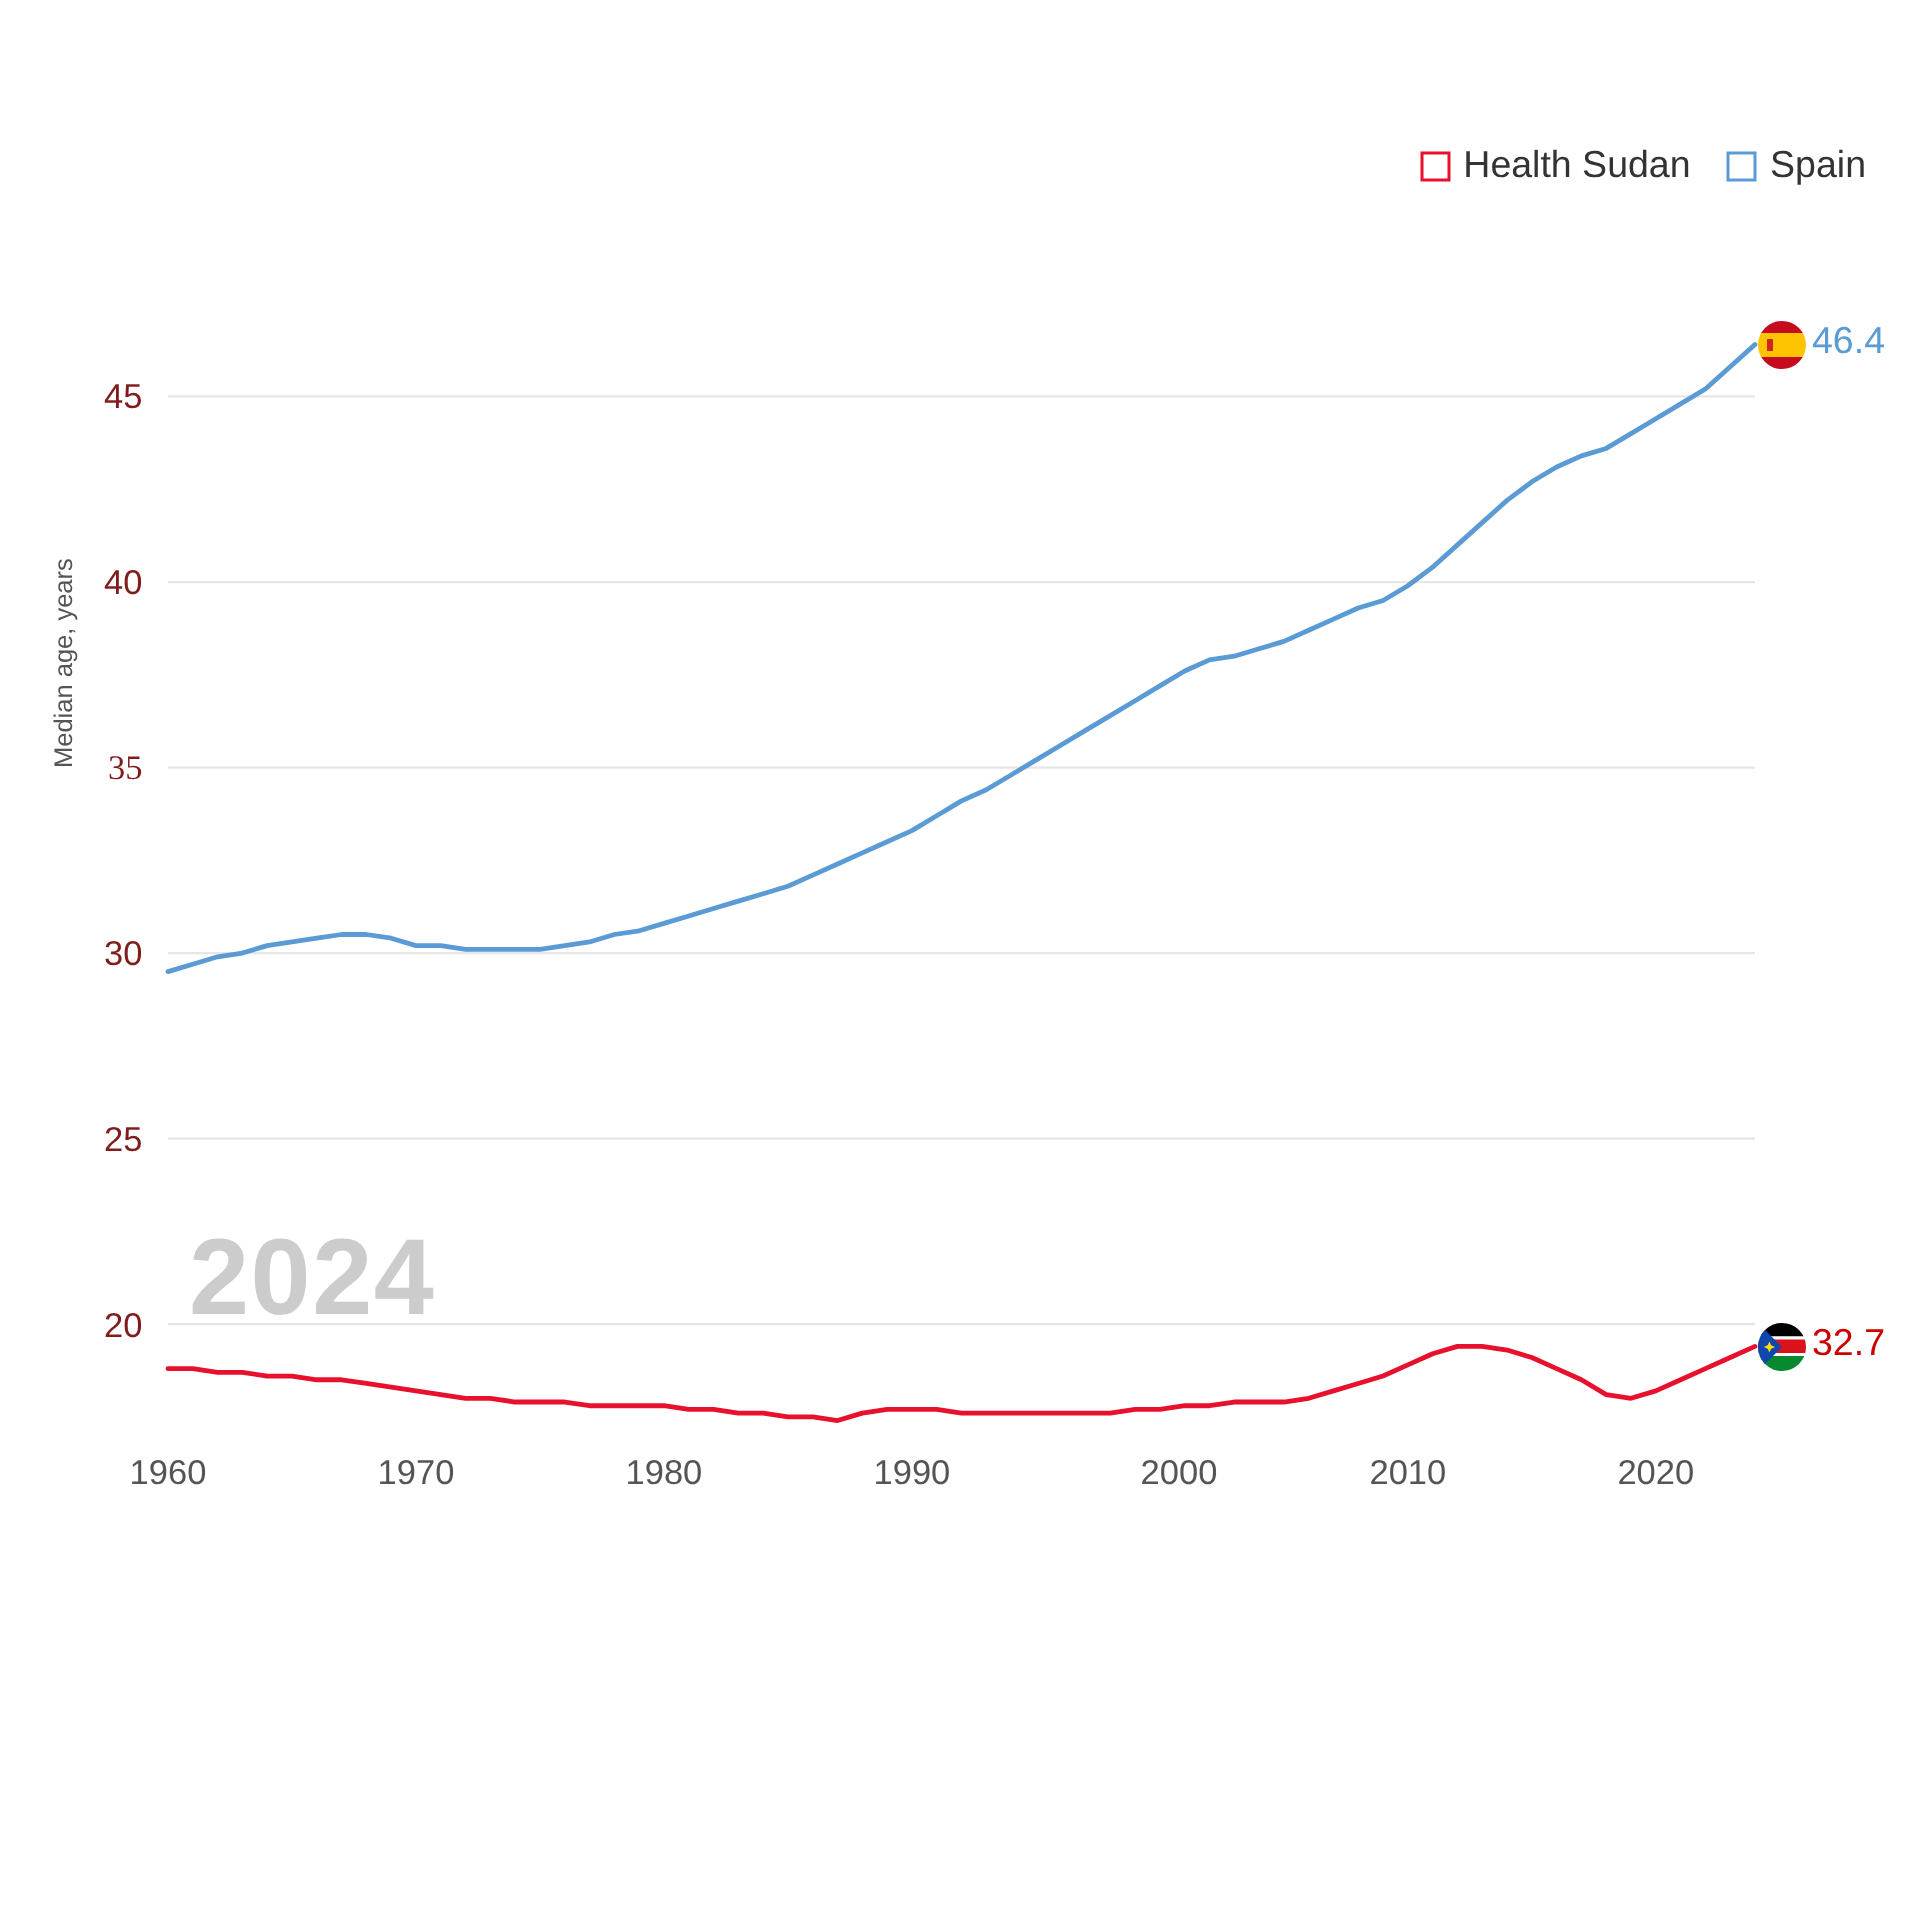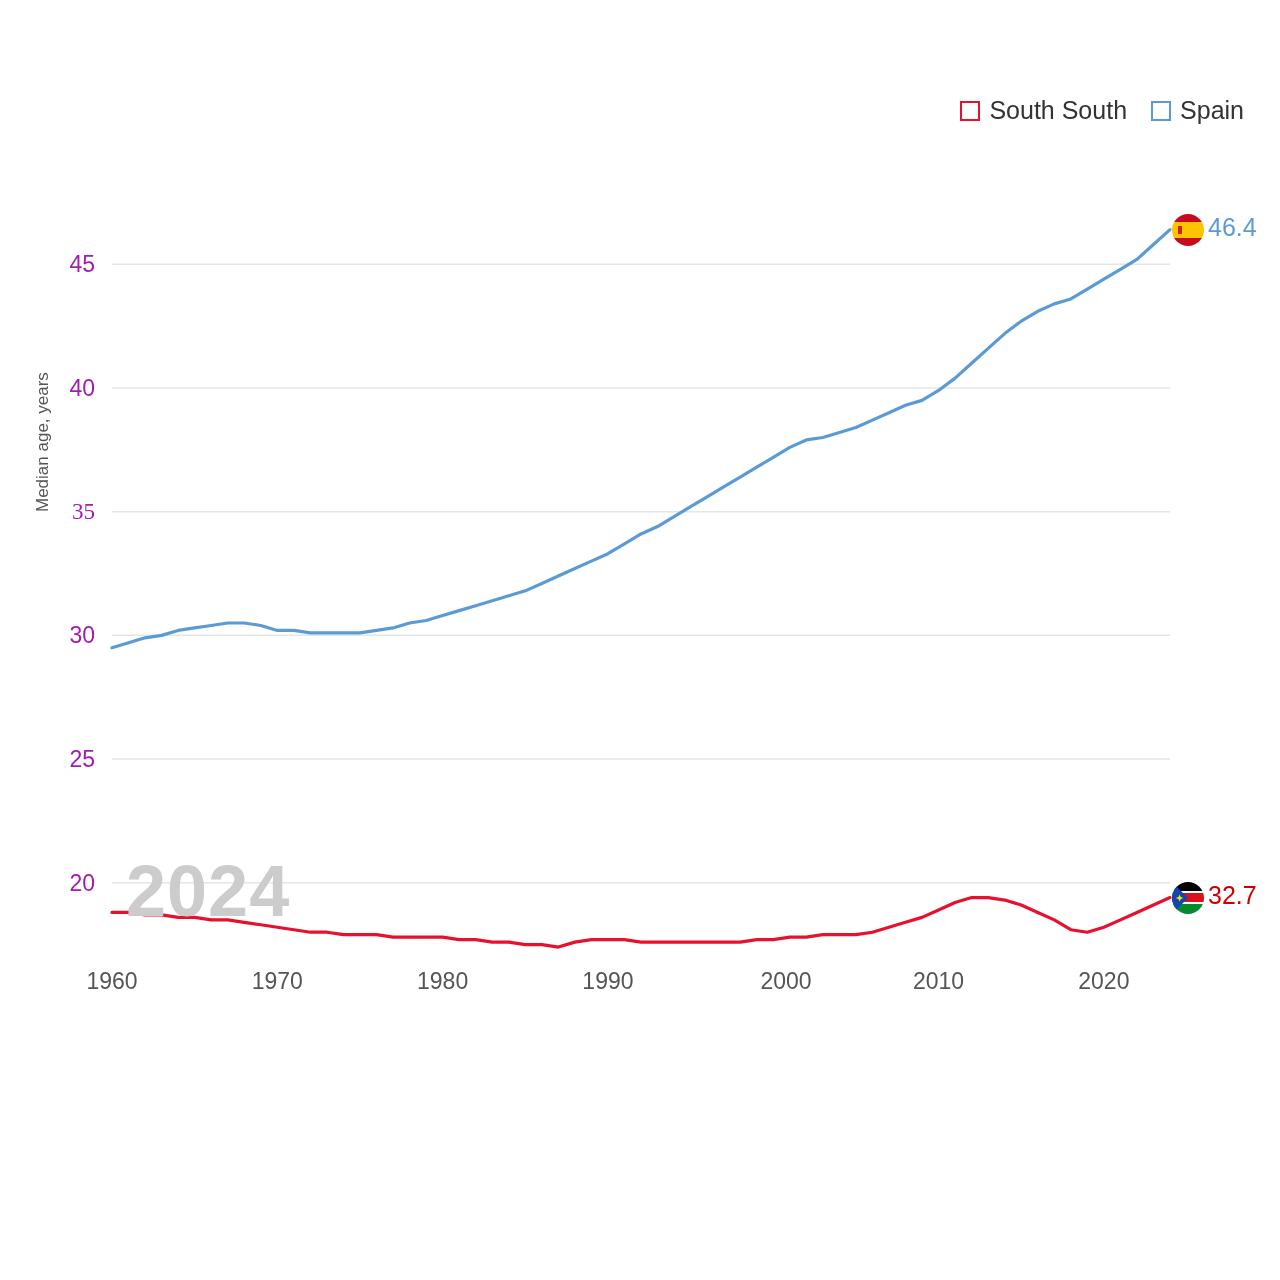--- a/index.html
+++ b/index.html
@@ -74,36 +74,36 @@
     font-size: 17px;
     color: #555555;
     text-align: left;
     white-space: nowrap;
   }
 
   
   #watermark {
     position: absolute;
     left: 126px;
-    top: 850px;
+    top: 811px;
     font-size: 72px;
     font-weight: bold;
     color: #cccccc;
     letter-spacing: 1px;
     user-select: none;
   }
 
   
   .y-tick {
     position: absolute;
     right: 0;
     width: 60px;
     text-align: right;
     font-size: 23px;
-    color: #a21caf;
+    color: #7f1d1d;
     transform: translateY(-13px);
   }
   #y-ticks {
     position: absolute;
     left: 25px;
     top: 0;
     width: 70px;
     height: 1280px;
   }
 
@@ -189,21 +189,21 @@
       <div class="x-tick" style="left: 607.938px;">1990</div>
       <div class="x-tick" style="left: 786px;">2000</div>
       <div class="x-tick" style="left: 938.562px;">2010</div>
       <div class="x-tick" style="left: 1103.88px;">2020</div>
     </div>
 
   <div id="legend">
     <div id="legend-items">
       <div class="legend-item">
         <span class="legend-swatch" style="border-color:#e8112d;"></span>
-        <span class="legend-label">South South</span>
+        <span class="legend-label">Health Sudan</span>
       </div>
       <div class="legend-item">
         <span class="legend-swatch" style="border-color:#5b9bd5;"></span>
         <span class="legend-label">Spain</span>
       </div>
     </div>
   </div>
 
   <div class="flag-marker" id="flag-spain" style="top: 213.684px; left: 1172px;">
     <svg width="32" height="32" viewBox="0 0 32 32">

